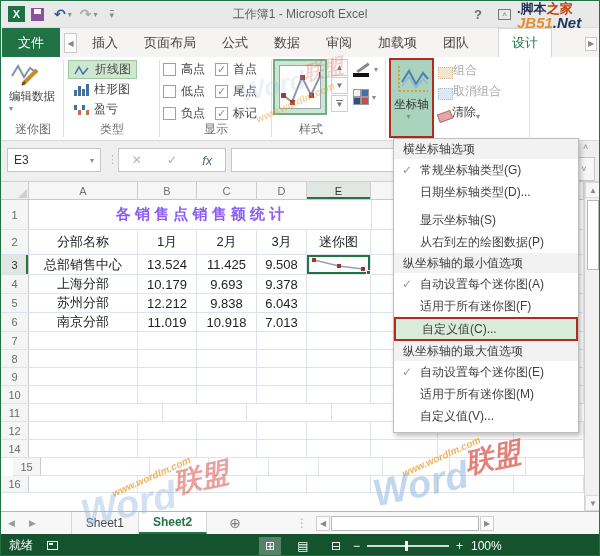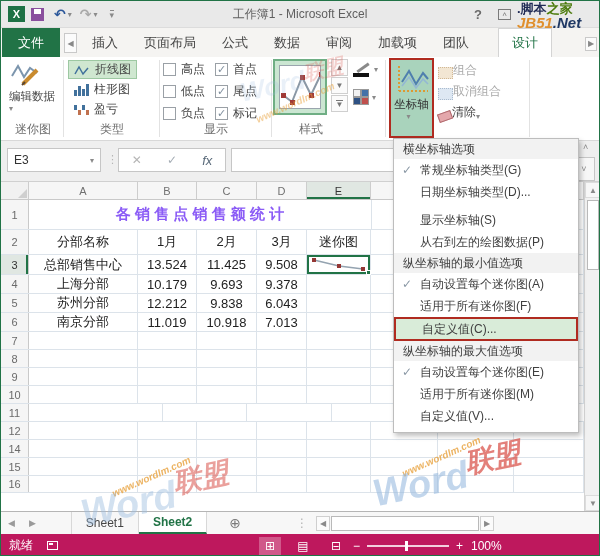--- a/index.html
+++ b/index.html
@@ -112,37 +112,37 @@
 .stab{display:flex;align-items:center;padding:0 14px;font-size:12px;color:#444;border-right:1px solid #d8d8d8}
 .stab.first{border-left:1px solid #d8d8d8;margin-left:28px}
 .stab.active{background:#fff;color:#217346;font-weight:bold;border-bottom:2px solid #217346}
 .addsheet{display:flex;align-items:center;margin-left:22px;color:#7a7a7a;font-size:14px}
 .tdots{display:flex;align-items:center;margin-left:55px;color:#b5b5b5}
 .hscroll{display:flex;align-items:center;margin-left:8px;gap:1px}
 .harr{width:14px;height:15px;border:1px solid #cfcfcf;background:#fbfbfb;color:#8a8a8a;font-size:8px;text-align:center;line-height:13px}
 .hthumb{width:148px;height:15px;background:#fff;border:1px solid #b9b9b9}
 
 
-.statusbar{position:absolute;top:533px;left:0;right:0;height:23px;background:#be185d;color:#fff;display:flex;align-items:center;font-size:12px}
+.statusbar{position:absolute;top:533px;left:0;right:0;height:23px;background:#14532d;color:#fff;display:flex;align-items:center;font-size:12px}
 .ready{margin-left:8px}
 .macroicon{width:11px;height:9px;border:1px solid #fff;margin-left:14px;position:relative}
 .macroicon i{position:absolute;left:1px;top:1px;width:4px;height:2px;background:#fff}
 .viewbtns{position:absolute;left:258px;display:flex;gap:11px}
 .vb{width:22px;height:18px;display:flex;align-items:center;justify-content:center;font-size:12px;color:#fff}
 .vb.active{background:rgba(255,255,255,.28)}
 .zoomctl{position:absolute;left:352px;display:flex;align-items:center;gap:7px}
 .ztrack{width:82px;height:2px;background:rgba(255,255,255,.8);position:relative}
 .zhandle{position:absolute;left:38px;top:-4px;width:3px;height:10px;background:#fff}
 .zpct{position:absolute;left:470px}
 
 
 .wm{position:absolute;pointer-events:none;z-index:70;font-weight:bold}
 .wm-site{top:1px;left:516px;width:84px;text-align:left;line-height:14px;z-index:70}
 .wm-site .l1{font-size:13px;color:#1f2a55}
-.wm-site .l1 b{color:#4d7c0f}
+.wm-site .l1 b{color:#c2410c}
 .wm-site .l2{font-size:15px;font-style:italic}
 .wm-site .l2 .jb{color:#e0902f}
 .wm-site .l2 .net{color:#1f3864}
 .wm-word{font-style:italic;transform:rotate(-12deg)}
 .wm-word .w{color:#9bbce0;font-size:38px;opacity:.6}
 .wm-word .lm{color:#d84b42;font-size:28px;opacity:.7;vertical-align:14px}
 .wm-url{font-size:10px;color:#e8a13c;opacity:.8;transform:rotate(-24deg);font-style:italic}
 .wm-ribbon{top:62px;left:238px;opacity:.35}
 .wm-ribbon .w{font-size:26px}
 .wm-ribbon .lm{font-size:20px;vertical-align:8px}
@@ -507,21 +507,21 @@
           <div class="rowhdr">14</div>
           <div class="cell c1"></div>
           <div class="cell c2"></div>
           <div class="cell c3"></div>
           <div class="cell c4"></div>
           <div class="cell c5"></div>
           <div class="cell c6"></div>
           <div class="cell c7"></div>
           <div class="cell c8"></div>
         </div>
-        <div class="grow" style="height: 18px;">
+        <div class="grow" style="height: 18px; margin-left: 12px;">
           <div class="rowhdr">15</div>
           <div class="cell c1"></div>
           <div class="cell c2"></div>
           <div class="cell c3"></div>
           <div class="cell c4"></div>
           <div class="cell c5"></div>
           <div class="cell c6"></div>
           <div class="cell c7"></div>
           <div class="cell c8"></div>
         </div>

